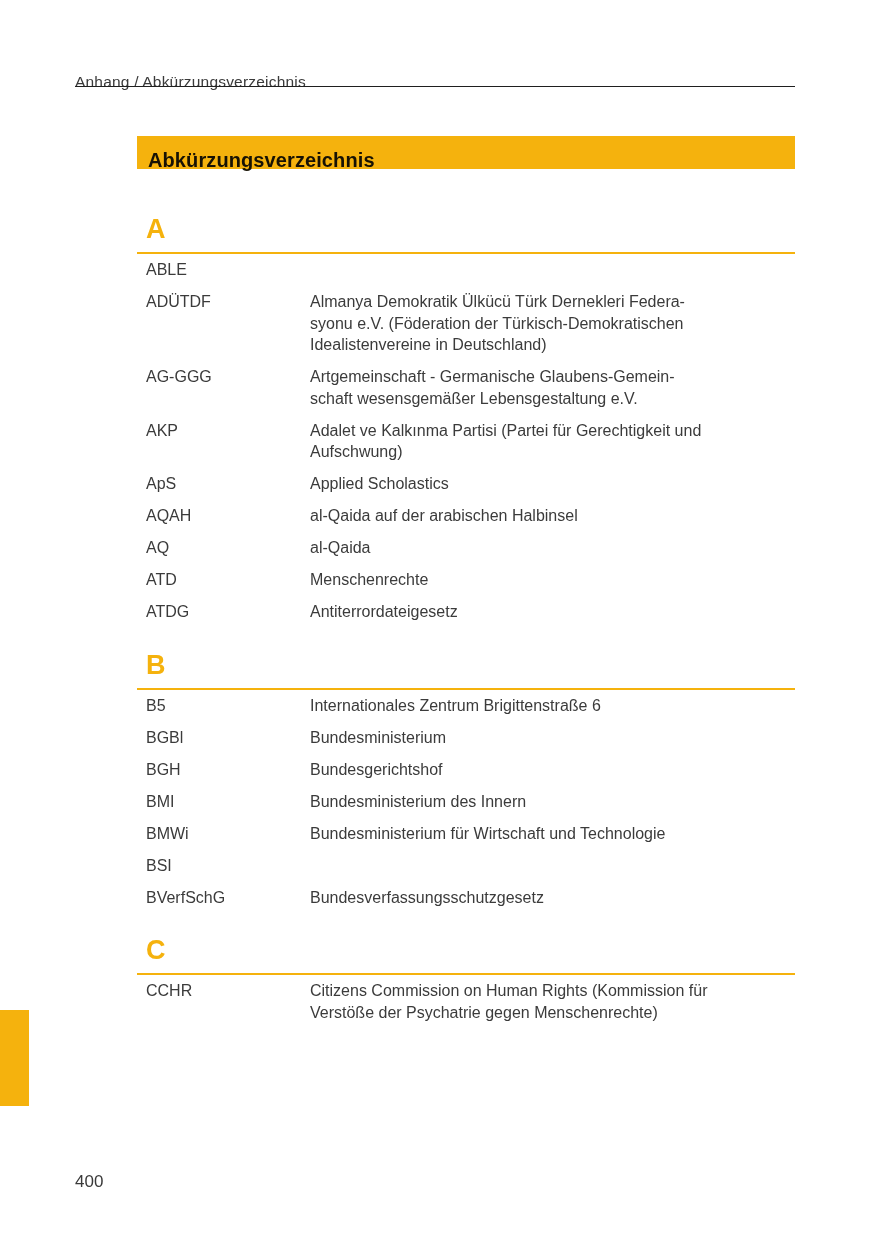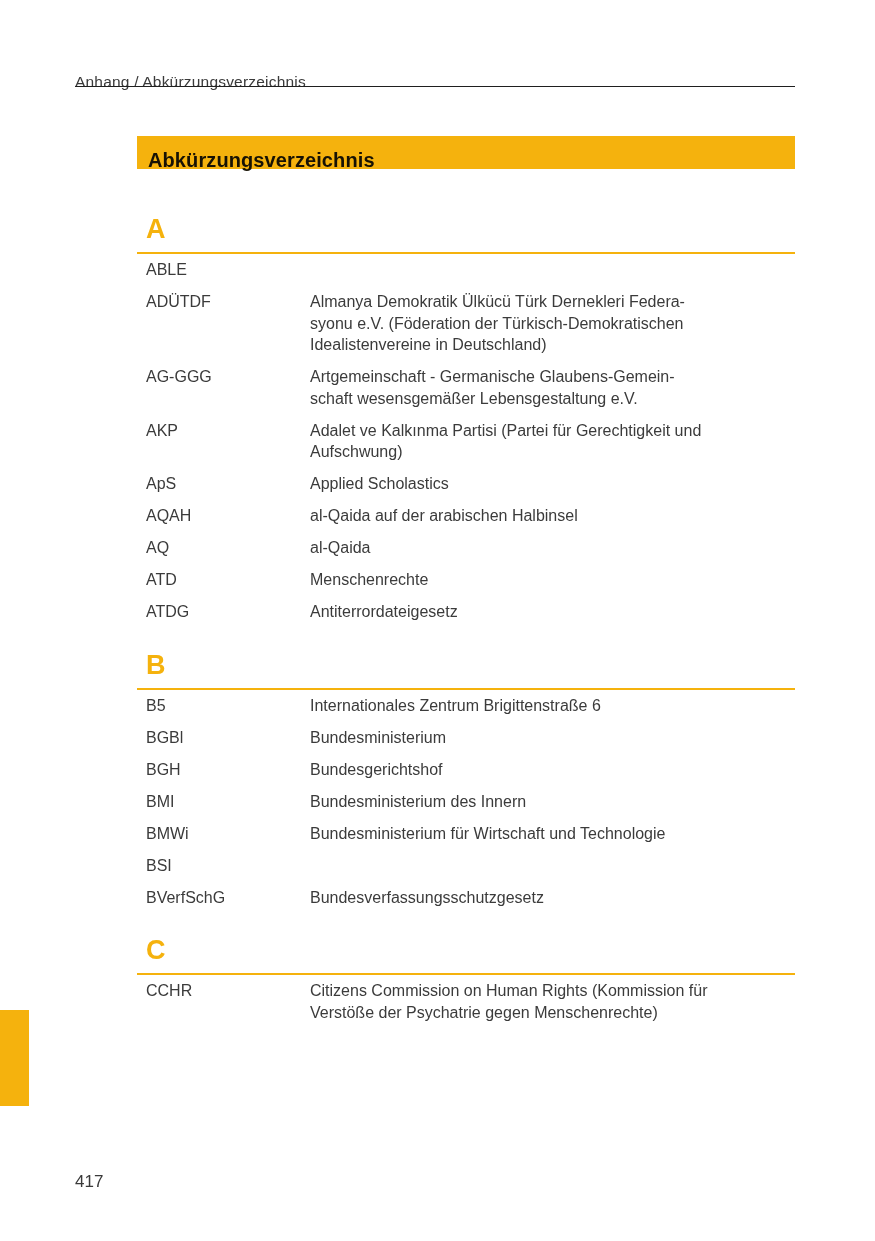--- a/index.html
+++ b/index.html
@@ -207,13 +207,13 @@
           <div class="abbr">CCHR</div>
           <div class="def">Citizens Commission on Human Rights (Kommission für
 Verstöße der Psychatrie gegen Menschenrechte)</div>
         </div>
       </div>
     </div>
   </div>
 
 <div class="edge-marker"></div>
 
-<div class="page-number">417</div>
+<div class="page-number">400</div>
 
 </body></html>

